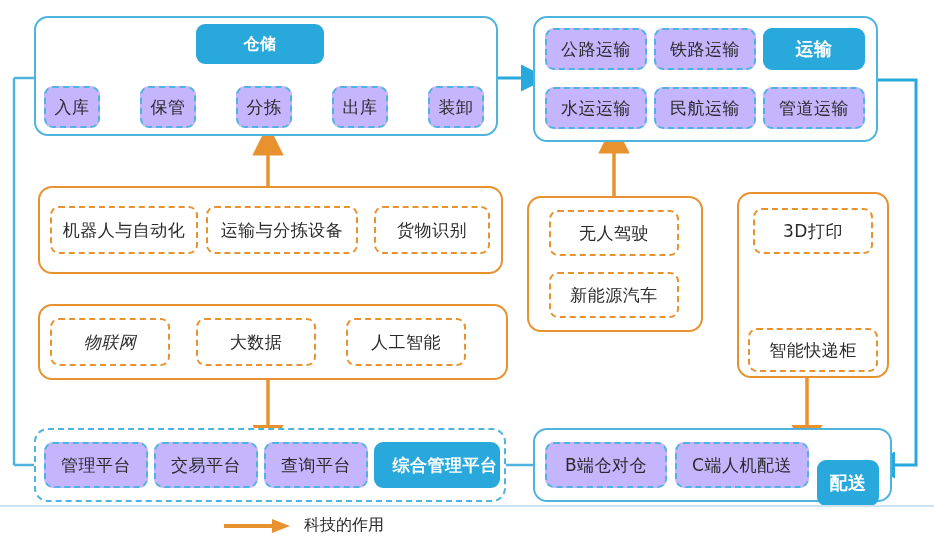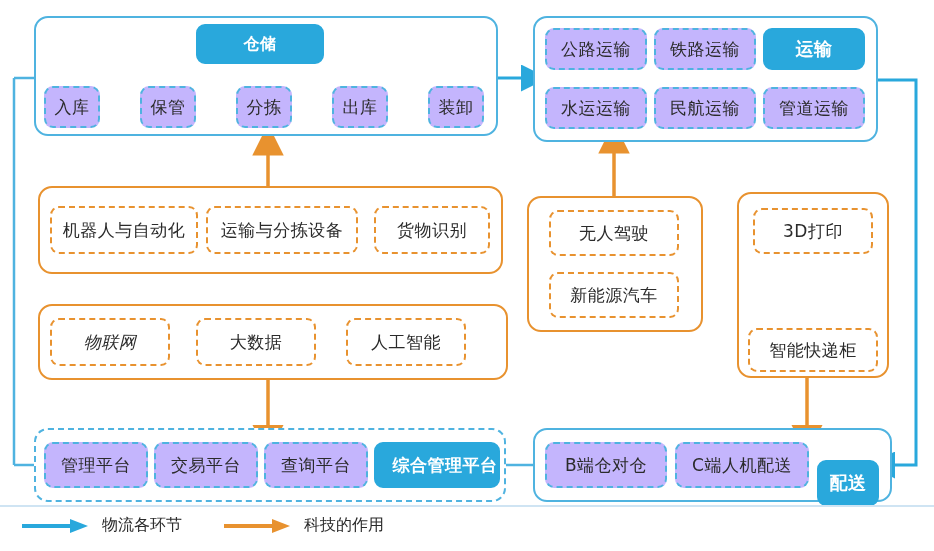--- a/index.html
+++ b/index.html
@@ -148,27 +148,20 @@
 
   <div class="sec blue" style="left:533px;top:428px;width:359px;height:74px;">
   </div>
   <div class="chip bdash" style="left:545px;top:442px;width:122px;height:46px;">B端仓对仓</div>
   <div class="chip bdash" style="left:675px;top:442px;width:134px;height:46px;">C端人机配送</div>
   <div class="chip solidblue" style="left:817px;top:440px;width:62px;height:46px;font-size:18px;margin-top:20px;">配送</div>
 
   <div class="topline"></div>
   <div id="legend">
 
-    <div class="lg-item" style="left:20px;top:10px;">
-      <svg width="72" height="18">
-        <path d="M2,9 L52,9" stroke="#29A8DC" stroke-width="4" fill="none"></path>
-        <path d="M50,2 L68,9 L50,16 z" fill="#29A8DC"></path>
-      </svg>
-      <span class="lg-text">物流各环节</span>
-    </div>
 
     <div class="lg-item" style="left:222px;top:10px;">
       <svg width="72" height="18">
         <path d="M2,9 L52,9" stroke="#E8922F" stroke-width="4" fill="none"></path>
         <path d="M50,2 L68,9 L50,16 z" fill="#E8922F"></path>
       </svg>
       <span class="lg-text">科技的作用</span>
     </div>
 
   </div>

